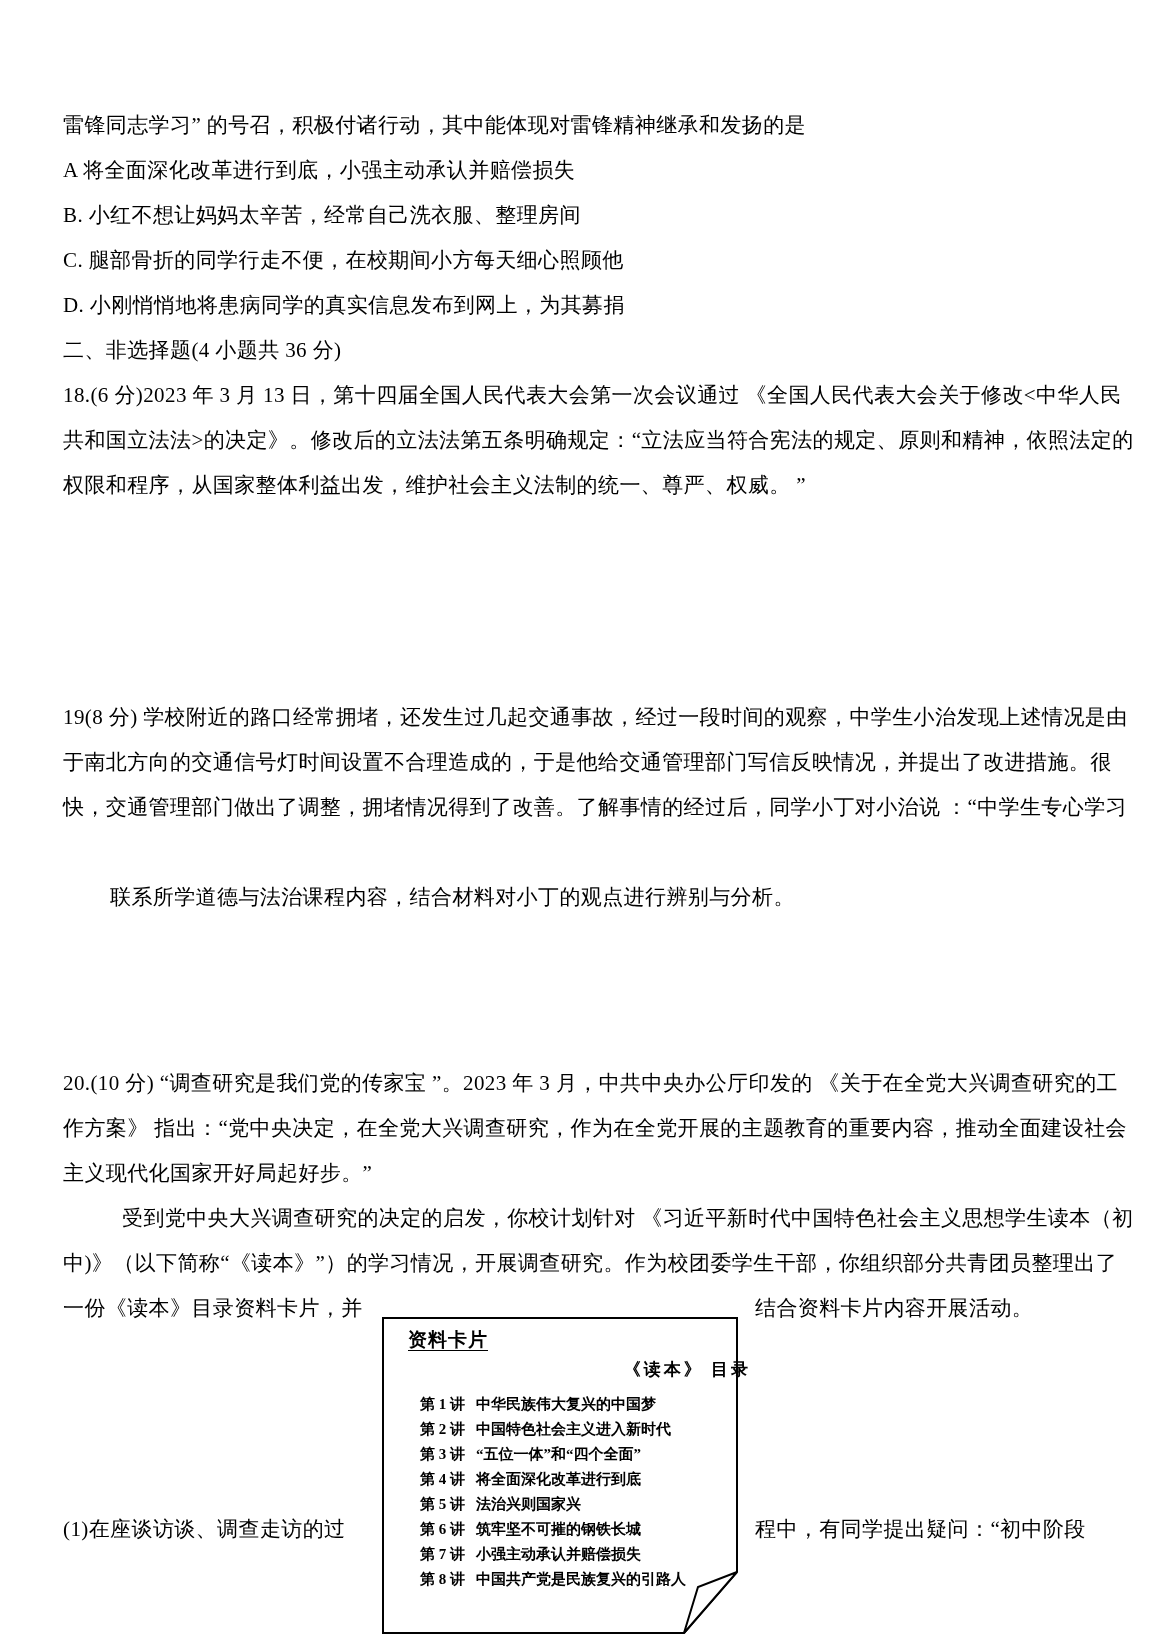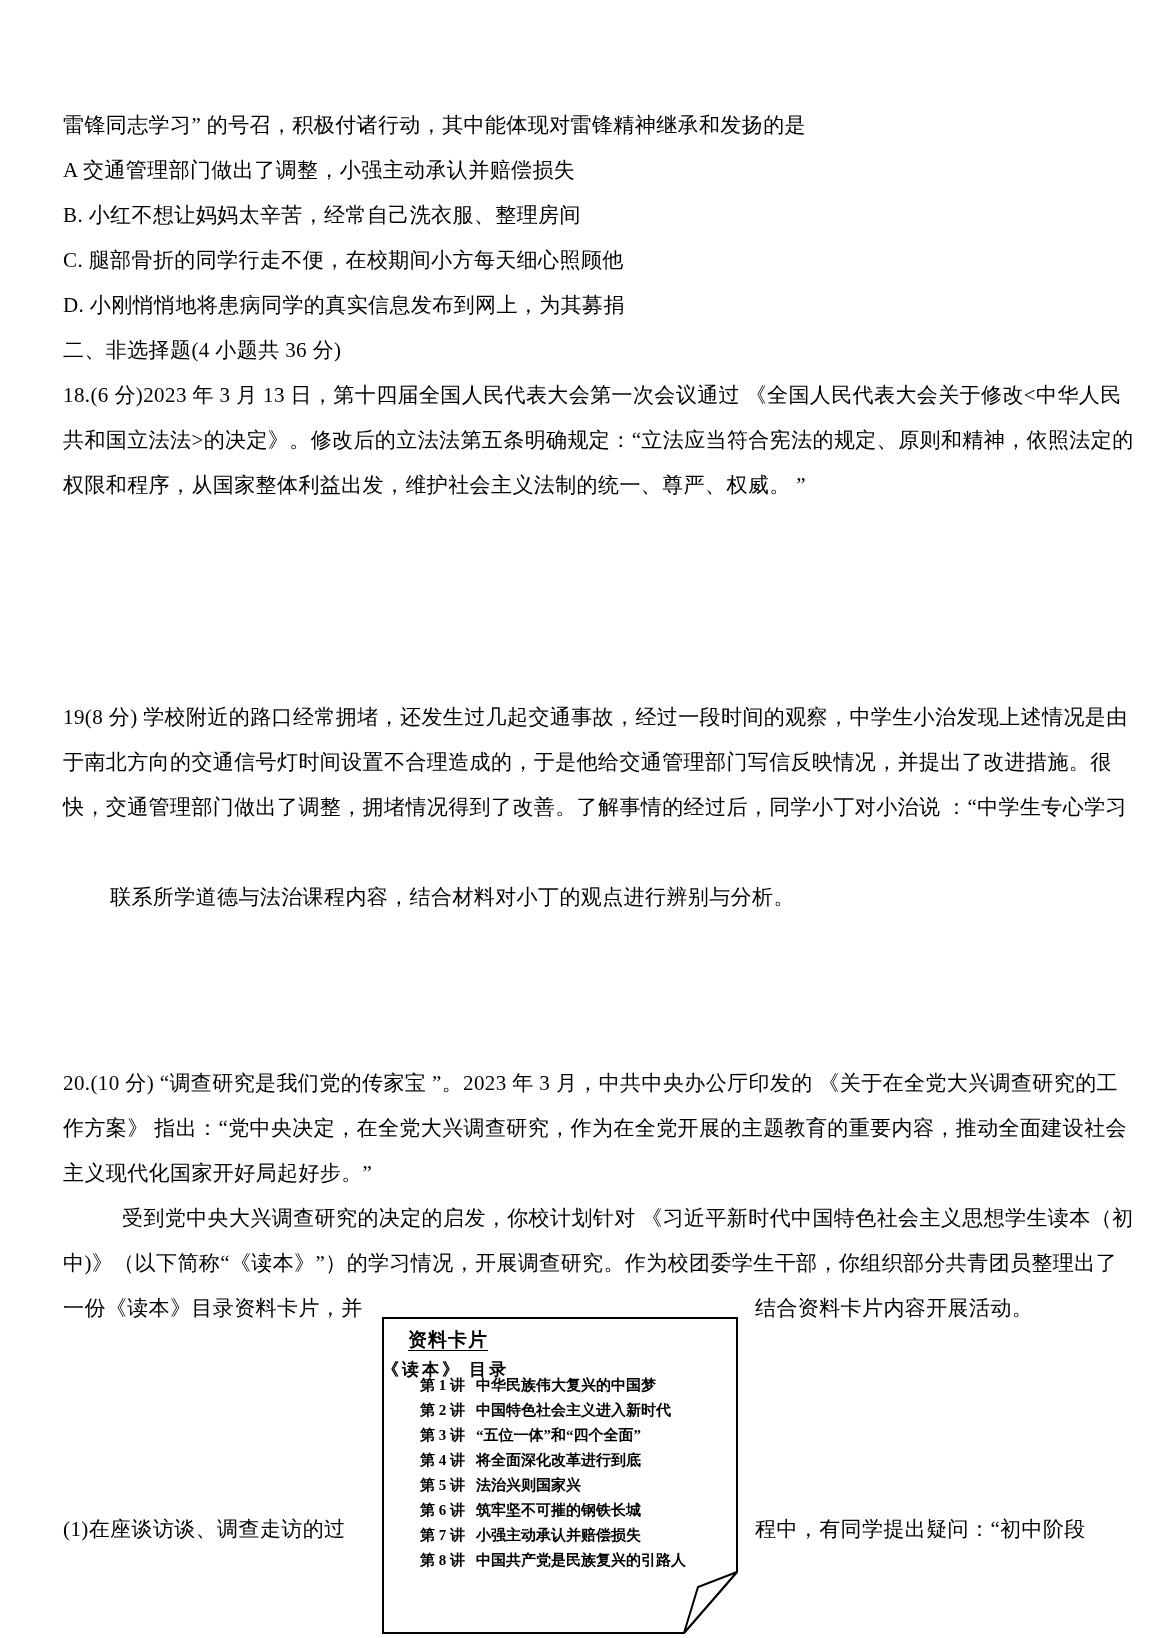--- a/index.html
+++ b/index.html
@@ -38,49 +38,49 @@
     left: 26px;
     top: 10px;
     font-size: 19px;
     font-weight: bold;
     text-decoration: underline;
     text-underline-offset: 4px;
     letter-spacing: 1px;
   }
   .card-subtitle {
     position: absolute;
-    left: 0; top: 41px;
+    left: 12px; top: 41px;
     width: 100%;
-    text-align: left;
+    text-align: right;
     font-size: 17px;
     font-weight: bold;
     letter-spacing: 3px;
   }
   .card-entries {
     position: absolute;
     left: 38px;
-    top: 56px;
+    top: 75px;
     font-size: 15px;
     font-weight: 600;
   }
   .entry {
     display: flex;
     height: 25px;
     line-height: 25px;
     white-space: nowrap;
   }
   .entry .no { width: 56px; flex: 0 0 auto; }
 </style>
 </head>
 <body>
 
 <div class="page">
 
   <div class="line" style="top:112px">雷锋同志学习” 的号召，积极付诸行动，其中能体现对雷锋精神继承和发扬的是</div>
-  <div class="line" style="top:157px">A 交通管理部门做出了调整，小强主动承认并赔偿损失</div>
+  <div class="line" style="top:157px">A 将全面深化改革进行到底，小强主动承认并赔偿损失</div>
   <div class="line" style="top:202px">B. 小红不想让妈妈太辛苦，经常自己洗衣服、整理房间</div>
   <div class="line" style="top:247px">C. 腿部骨折的同学行走不便，在校期间小方每天细心照顾他</div>
   <div class="line" style="top:292px">D. 小刚悄悄地将患病同学的真实信息发布到网上，为其募捐</div>
 
   <div class="line" style="top:337px">二、非选择题(4 小题共 36 分)</div>
 
   <div class="line" style="top:382px">18.(6 分)2023 年 3 月 13 日，第十四届全国人民代表大会第一次会议通过 《全国人民代表大会关于修改&lt;中华人民</div>
   <div class="line" style="top:427px">共和国立法法&gt;的决定》。修改后的立法法第五条明确规定：“立法应当符合宪法的规定、原则和精神，依照法定的</div>
   <div class="line" style="top:472px">权限和程序，从国家整体利益出发，维护社会主义法制的统一、尊严、权威。 ”</div>
 

